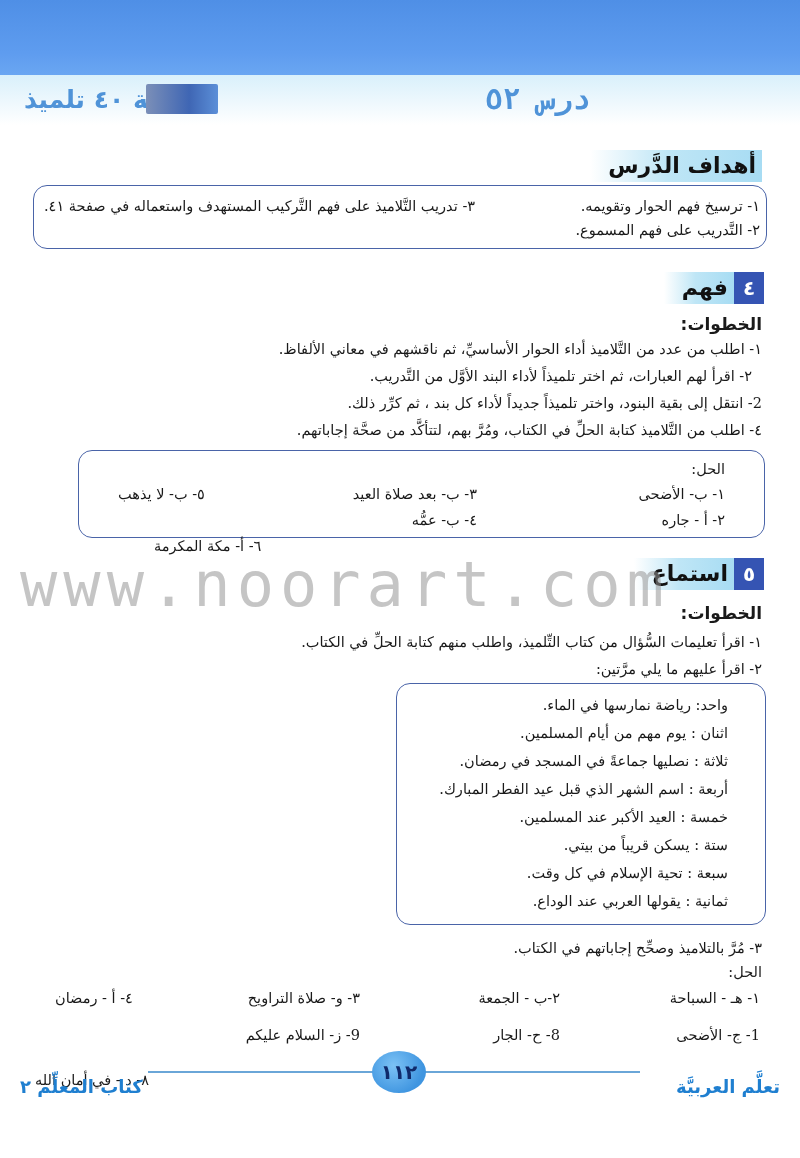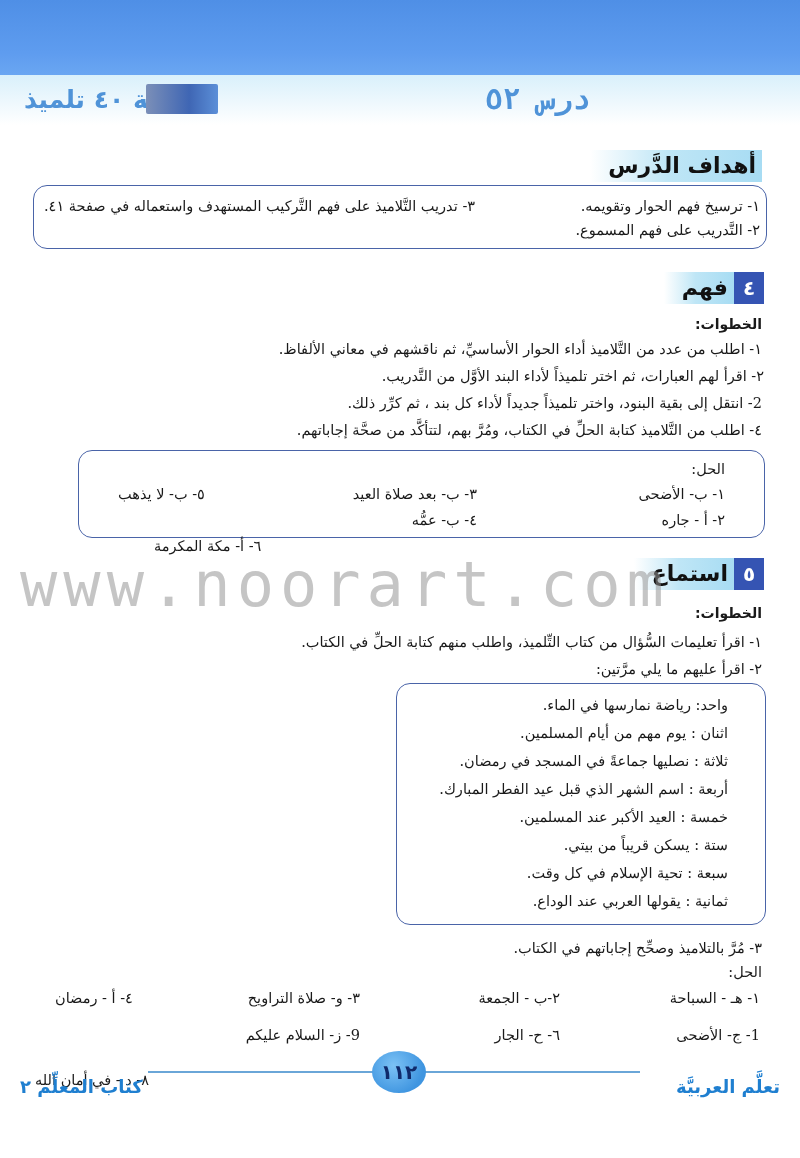--- a/index.html
+++ b/index.html
@@ -46,21 +46,21 @@
     width: 30px; height: 32px; background: #3554b3; color: #fff;
     font-family: "DejaVu Sans", sans-serif; font-weight: bold; font-size: 20px;
     text-align: center; line-height: 32px;
   }
 
   .box {
     position: absolute; border: 1.6px solid #4a64a8; border-radius: 14px; background: #fff;
   }
 
   .line { position: absolute; font-size: 14.5px; white-space: nowrap; line-height: 20px; }
-  .subhead { font-family: "DejaVu Sans", sans-serif; font-weight: bold; font-size: 14px; }
+  .subhead { font-family: "DejaVu Sans", sans-serif; font-weight: bold; font-size: 17px; }
 
   .watermark {
     position: absolute; left: 20px; top: 548px; width: 780px;
     font-family: "DejaVu Sans Mono", monospace; font-size: 62px; letter-spacing: 6px;
     color: rgba(150,150,150,0.55); direction: ltr; text-align: left; pointer-events: none;
   }
 
   .footer-line {
     position: absolute; top: 1071px; left: 148px; width: 492px; height: 2px;
     background: #6aa6d8;
@@ -98,21 +98,21 @@
 <div class="line" style="right:40px; top:196px;">١- ترسيخ فهم الحوار وتقويمه.</div>
 <div class="line" style="right:40px; top:220px;">٢- التَّدريب على فهم المسموع.</div>
 <div class="line" style="left:44px; top:196px;text-align:right;">٣- تدريب التَّلاميذ على فهم التَّركيب المستهدف واستعماله في صفحة ٤١.</div>
 
 <div class="sec-head" style="right:36px; top:272px;">
   <span class="num">٤</span>
   <span class="lbl">فهم</span>
 </div>
 <div class="line subhead" style="right:38px; top:314px;">الخطوات:</div>
 <div class="line" style="right:38px; top:339px;">١- اطلب من عدد من التَّلاميذ أداء الحوار الأساسيِّ، ثم ناقشهم في معاني الألفاظ.</div>
-<div class="line" style="right:36px; top:366px;">٢- اقرأ لهم العبارات، ثم اختر تلميذاً لأداء البند الأوَّل من التَّدريب.</div>
+<div class="line" style="right:48px; top:366px;">٢- اقرأ لهم العبارات، ثم اختر تلميذاً لأداء البند الأوَّل من التَّدريب.</div>
 <div class="line" style="right:38px; top:393px;">2- انتقل إلى بقية البنود، واختر تلميذاً جديداً لأداء كل بند ، ثم كرِّر ذلك.</div>
 <div class="line" style="right:38px; top:420px;">٤- اطلب من التَّلاميذ كتابة الحلِّ في الكتاب، ومُرَّ بهم، لتتأكَّد من صحَّة إجاباتهم.</div>
 
 <div class="box" style="left:78px; top:450px; width:687px; height:88px;"></div>
 <div class="line" style="right:75px; top:459px;">الحل:</div>
 <div class="line" style="right:75px; top:484px;">١- ب- الأضحى</div>
 <div class="line" style="right:75px; top:510px;margin-left:22px;">٢- أ - جاره</div>
 <div class="line" style="right:323px; top:484px;">٣- ب- بعد صلاة العيد</div>
 <div class="line" style="right:323px; top:510px;">٤- ب- عمُّه</div>
 <div class="line" style="left:118px; top:484px;">٥- ب- لا يذهب</div>
@@ -137,21 +137,21 @@
 <div class="line" style="right:72px; top:891px;">ثمانية : يقولها العربي عند الوداع.</div>
 
 <div class="line" style="right:38px; top:938px;">٣- مُرَّ بالتلاميذ وصحِّح إجاباتهم في الكتاب.</div>
 <div class="line" style="right:38px; top:962px;">الحل:</div>
 
 <div class="line" style="right:40px; top:988px;">١- هـ - السباحة</div>
 <div class="line" style="right:240px; top:988px;">٢-ب - الجمعة</div>
 <div class="line" style="right:440px; top:988px;">٣- و- صلاة التراويح</div>
 <div class="line" style="left:55px; top:988px;">٤- أ - رمضان</div>
 <div class="line" style="right:40px; top:1025px;">1- ج- الأضحى</div>
-<div class="line" style="right:240px; top:1025px;">٦- ح- الجار</div>
+<div class="line" style="right:240px; top:1025px;">8- ح- الجار</div>
 <div class="line" style="right:440px; top:1025px;">9- ز- السلام عليكم</div>
 <div class="line" style="left:35px; top:1025px;margin-top:45px;">٨- د - في أمان الله</div>
 
 <div class="watermark">www.noorart.com</div>
 
 <div class="footer-line"></div>
 <div class="page-badge">١١٢</div>
 <div class="footer-right">تعلَّم العربيَّة</div>
 <div class="footer-left">كتاب المعلِّم ٢</div>
 

